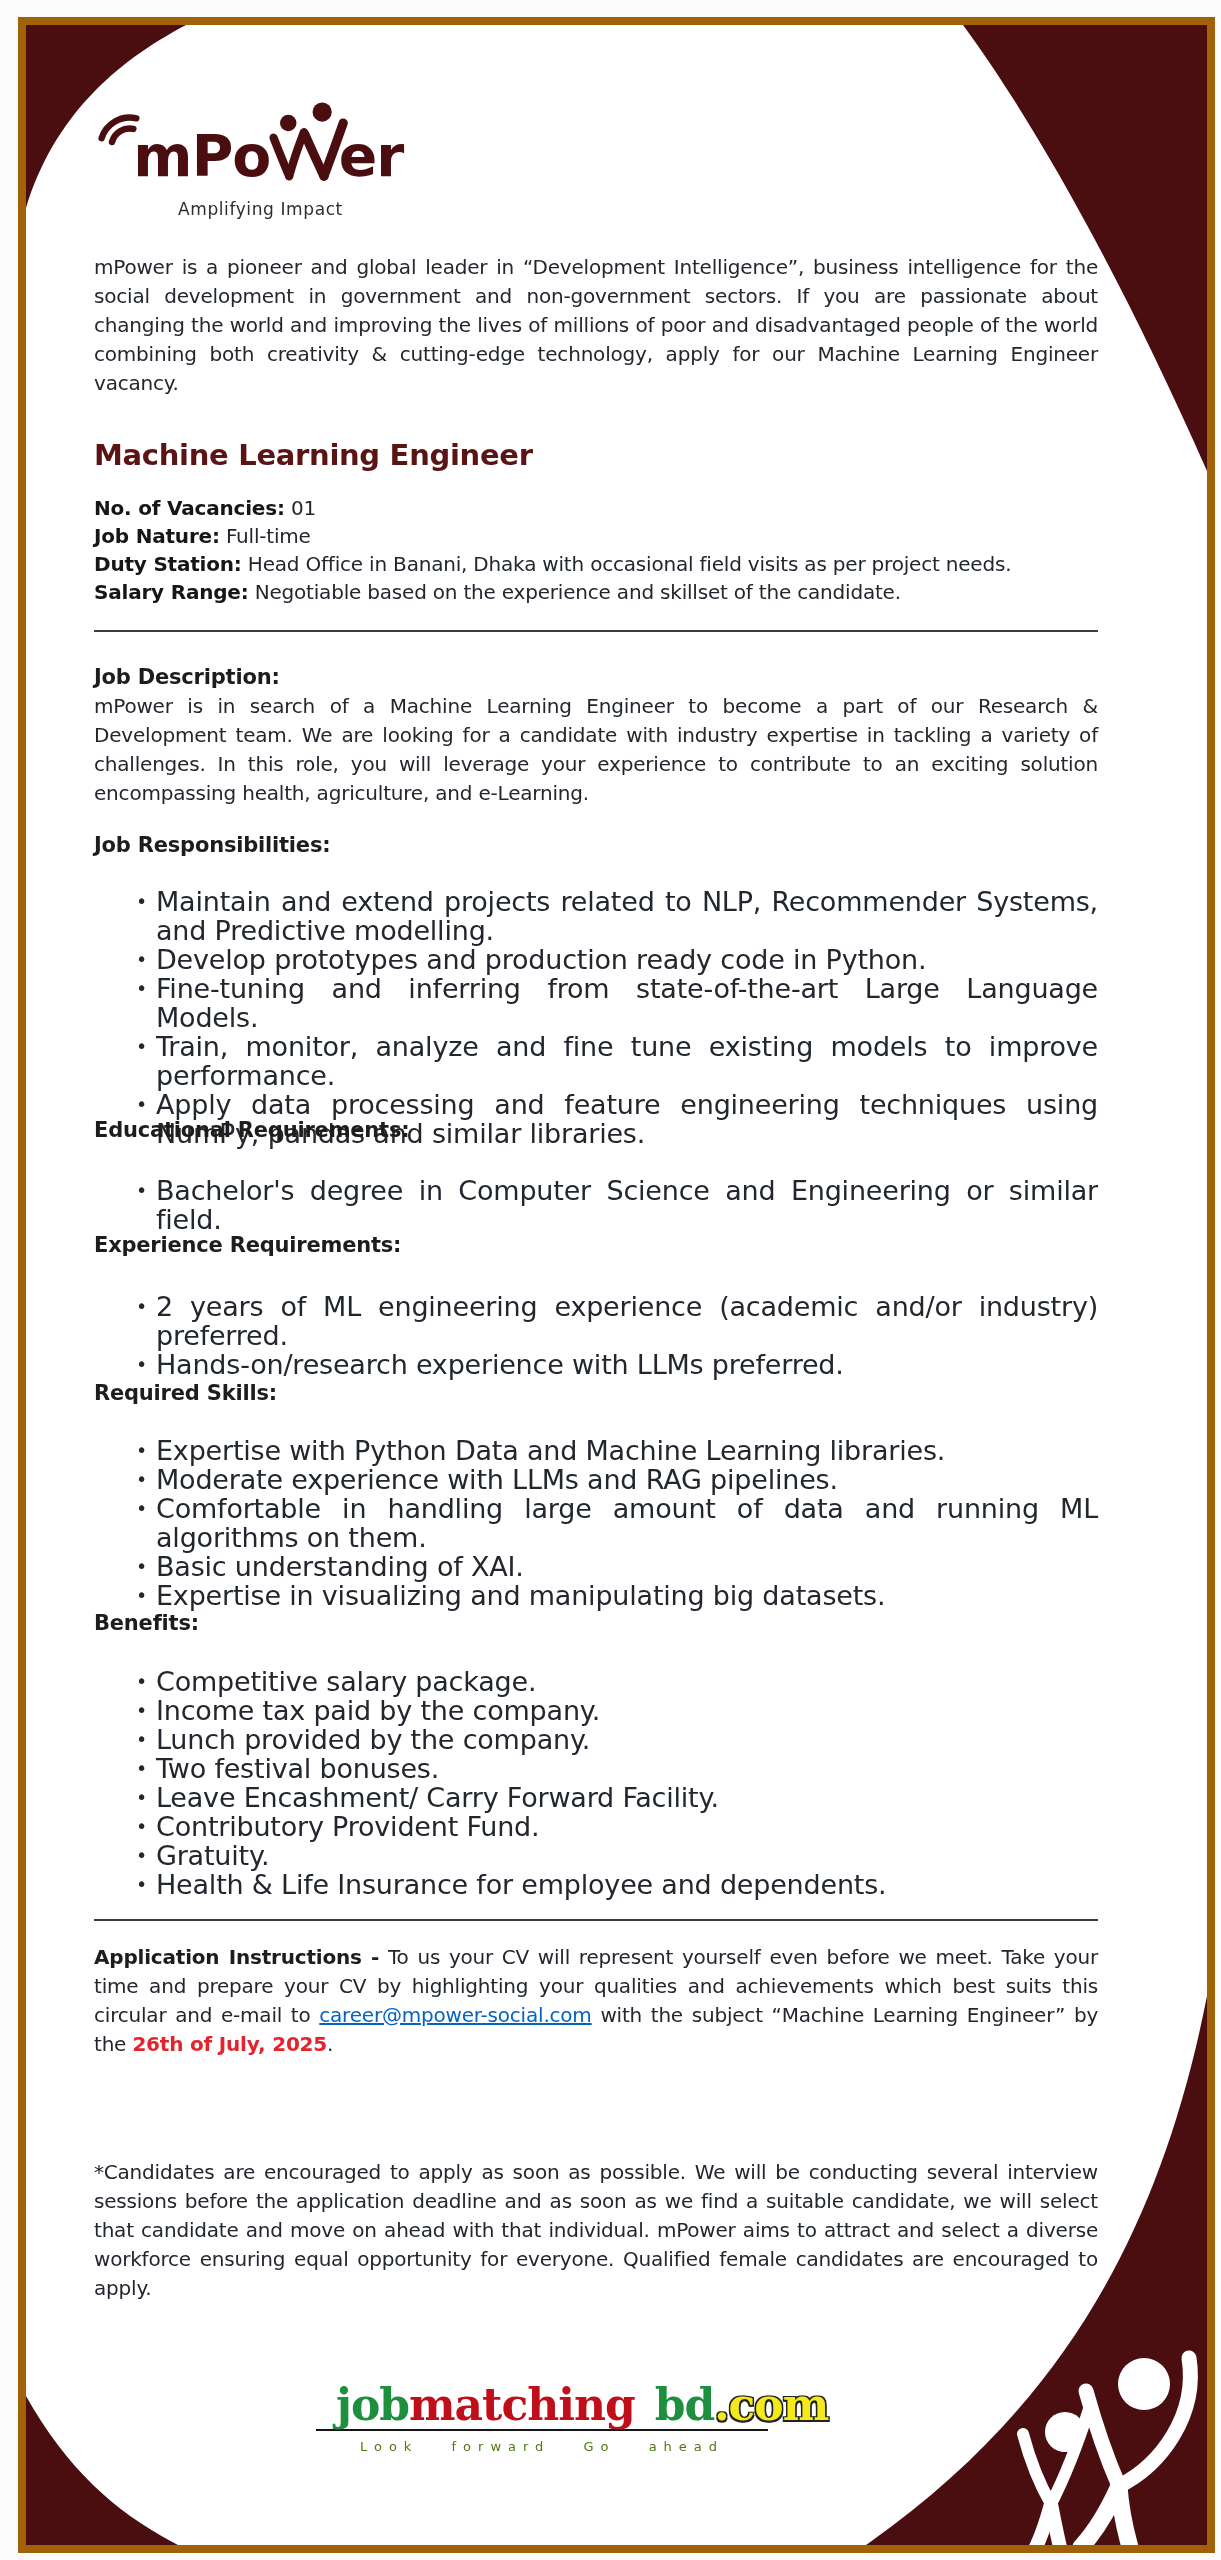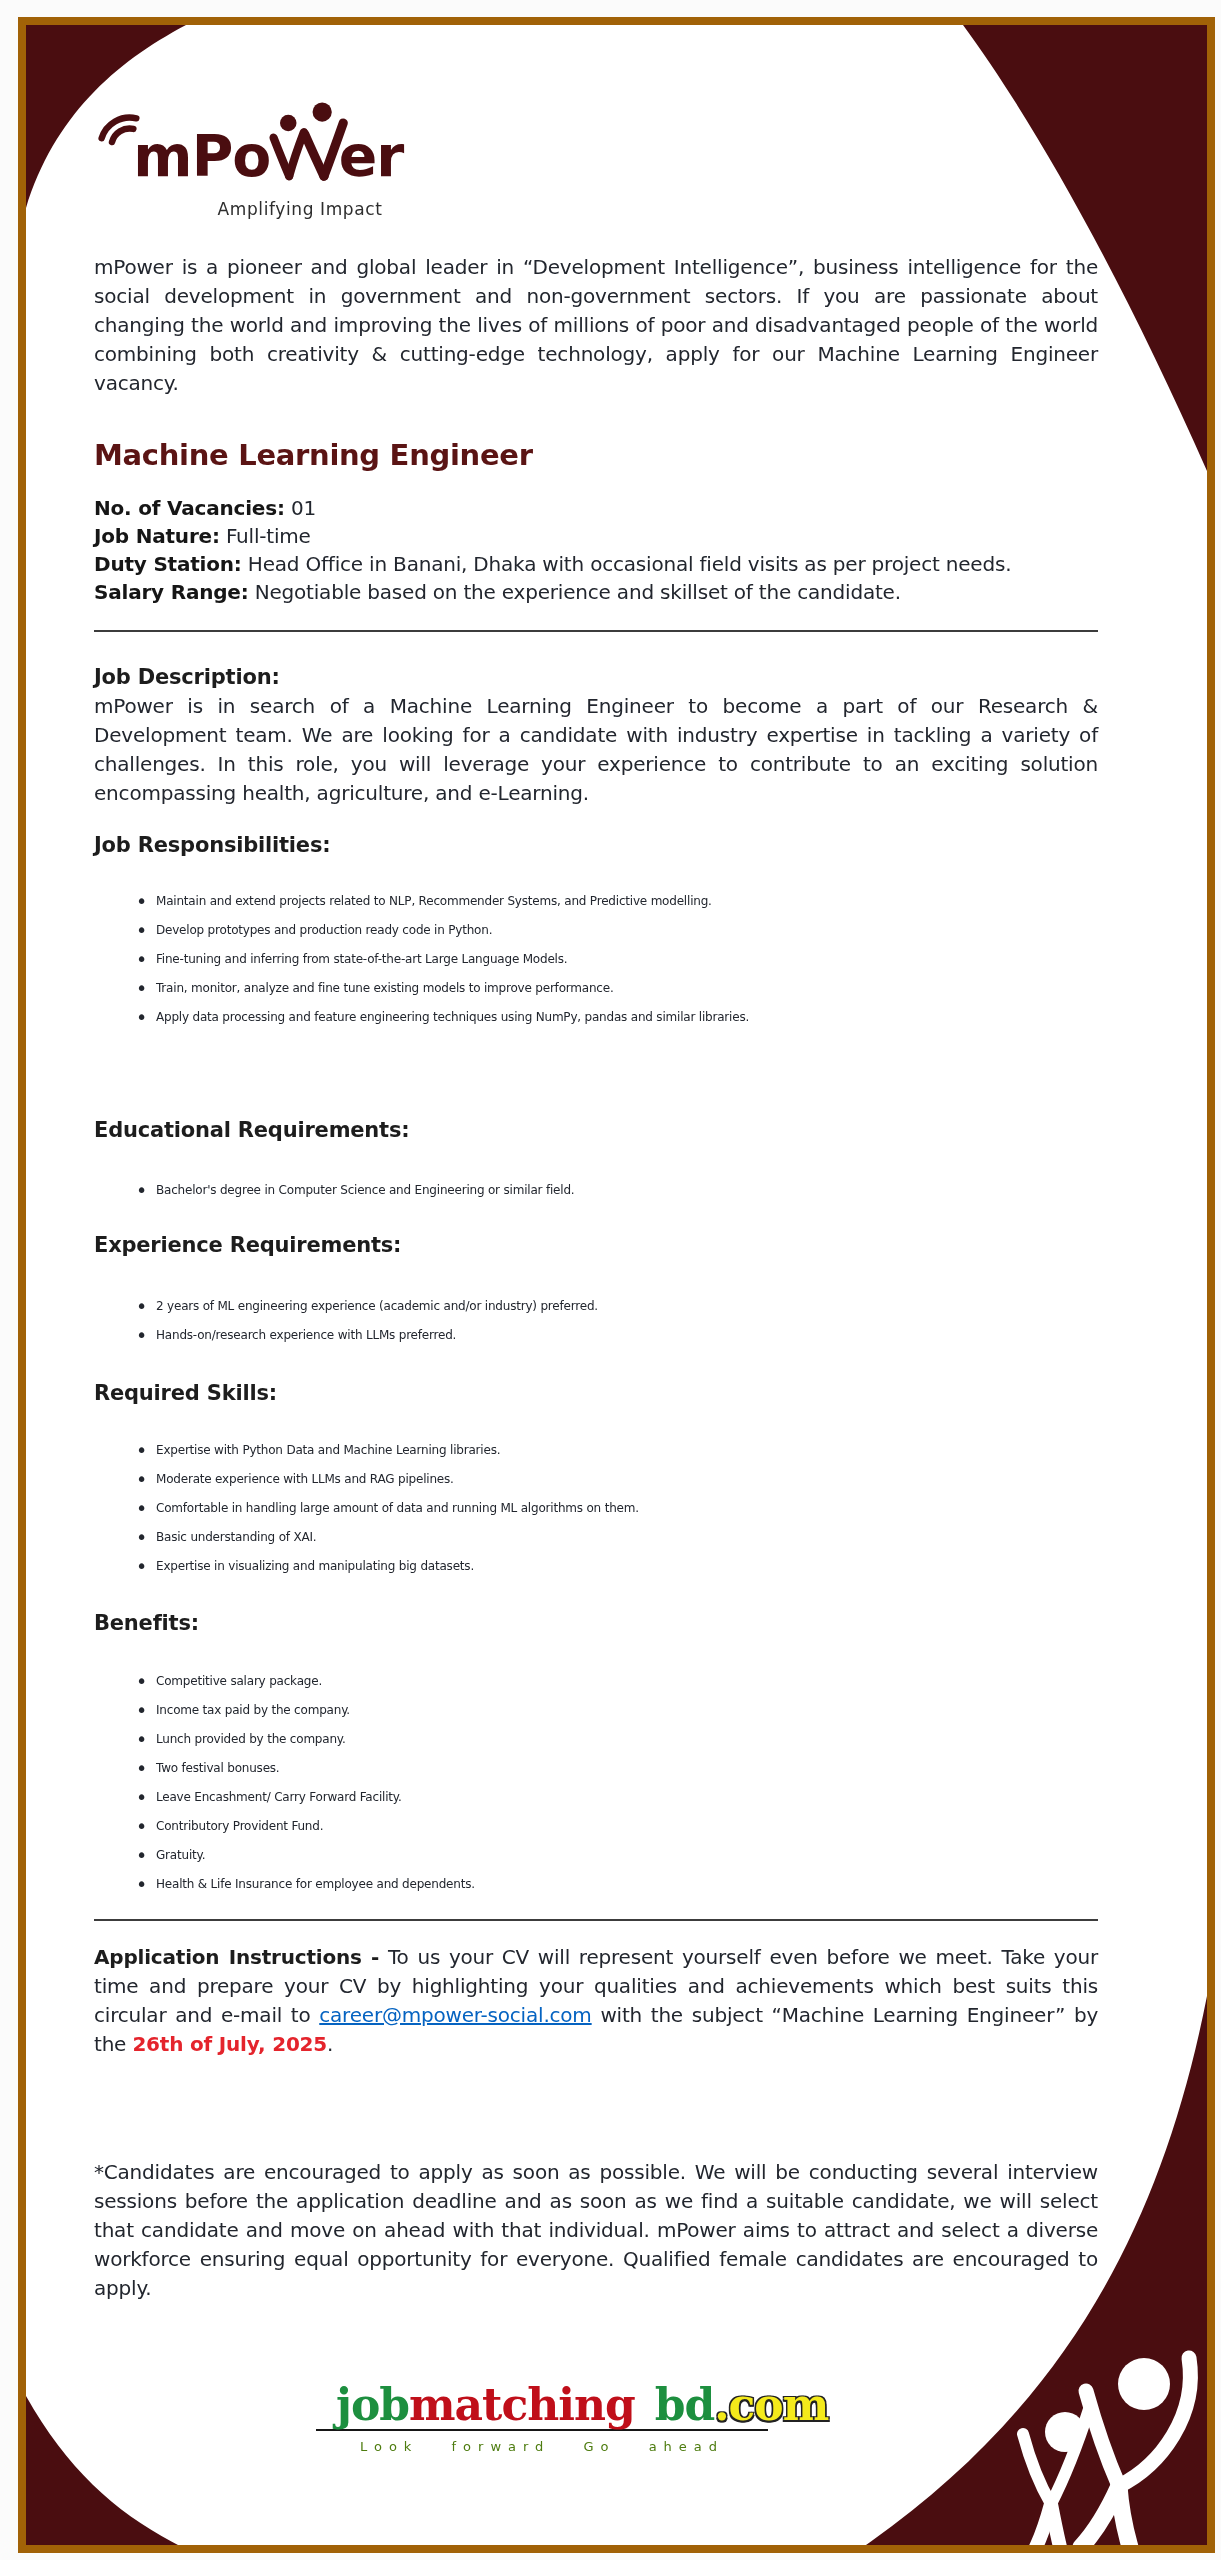--- a/index.html
+++ b/index.html
@@ -8,30 +8,30 @@
   .frame{position:absolute;left:18px;top:17px;width:1181px;height:2520px;
          background:#ffffff;border:8px solid #a16207;overflow:hidden;}
   .deco{position:absolute;left:0;top:0;width:1181px;height:2520px;pointer-events:none;}
   .blk{position:absolute;left:68px;width:1004px;color:#22262e;}
   .para{font-size:20px;line-height:29px;letter-spacing:-0.2px;text-align:justify;margin:0;}
   .heading{font-size:21px;font-weight:bold;color:#1d1d1d;letter-spacing:-0.2px;}
   .fact-line{font-size:20px;line-height:28px;letter-spacing:-0.2px;}
   .fact-line b{color:#161616;}
   .divider{height:0;border-top:2px solid #3c3c3c;}
   ul.blist{list-style:none;margin:0;padding:0;}
-  ul.blist li{position:relative;font-size:12px;line-height:29px;letter-spacing:-0.2px;
+  ul.blist li{position:relative;font-size:27px;line-height:29px;letter-spacing:-0.2px;
               padding-left:62px;text-align:justify;}
   ul.blist li::before{content:"\2022";position:absolute;left:42px;top:0;font-size:19px;}
   .job-title{font-size:29px;font-weight:bold;color:#5b1414;letter-spacing:-0.3px;line-height:35px;}
   .email-link{color:#0563c1;text-decoration:underline;cursor:pointer;}
   .deadline{color:#e4242c;font-weight:bold;}
   .app-heading{font-weight:bold;color:#1d1d1d;}
   
   .logo-block{position:absolute;left:56px;top:64px;width:340px;}
-  .logo-tagline{margin:-6px 0 0 96px;font-size:17px;color:#2e2e2e;letter-spacing:0.6px;text-align:center;}
+  .logo-tagline{margin:-6px 0 0 96px;font-size:17px;color:#2e2e2e;letter-spacing:0.6px;}
   
   .jm-block{position:absolute;left:290px;top:2358px;width:452px;text-align:center;}
   .jm-text{font-family:"DejaVu Serif","Liberation Serif",serif;font-weight:bold;
            font-size:44px;line-height:44px;letter-spacing:-1px;white-space:nowrap;}
   .jm-green{color:#1d8f3f;margin-left:20px;}
   .jm-red{color:#c00f1a;}
   .jm-yellow{color:#f4ea1b;text-shadow:-1.5px -1.5px 0 #222,1.5px -1.5px 0 #222,
              -1.5px 1.5px 0 #222,1.5px 1.5px 0 #222,0 2px 0 #222;}
   .jm-tagline{margin-top:2px;border-top:2.5px solid #161616;padding-top:8px;
               font-size:13px;color:#4d7c0f;letter-spacing:7px;word-spacing:22px;white-space:nowrap;}

